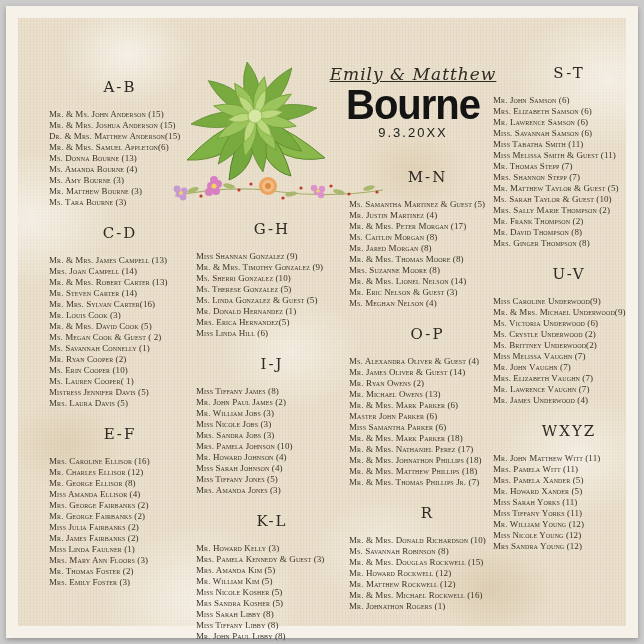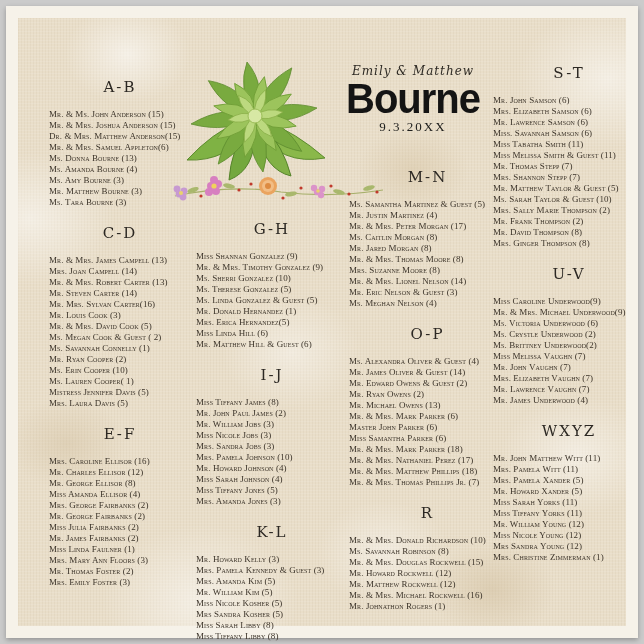--- a/index.html
+++ b/index.html
@@ -37,29 +37,29 @@
   }
 
   
   .masthead { position:absolute; left:151px; top:30px; width:330px; height:150px; }
   .succulent { position:absolute; left:0; top:10px; width:172px; height:126px; }
   .garland   { position:absolute; left:2px; top:122px; width:215px; height:42px; }
 
   .title-block { position:absolute; left:158px; top:16px; width:172px; text-align:center; }
   .couple-names {
     font-family:"DejaVu Serif", serif; font-style:italic;
-    font-size:12px; color:#2e2a24; letter-spacing:1px;
+    font-size:17px; color:#2e2a24; letter-spacing:1px;text-decoration:underline;
   }
   .surname {
     font-family:"Liberation Sans", sans-serif; font-weight:bold;
     font-size:40px; line-height:1.0; color:#141414; letter-spacing:-1px;
     transform:scaleY(1.04);
   }
   .wedding-date {
-    font-family:Liberation Serif, serif;
+    font-family:Liberation Sans, sans-serif;
     font-size:13px; color:#20201e; letter-spacing:2px; margin-top:1px;
   }
 
   
   .col { position:absolute; }
   .col-0 { left:31px;  top:36px;  width:142px;margin-top:24px; }
   .col-1 { left:178px; top:161px; width:152px;margin-top:41px; }
   .col-2 { left:331px; top:150px; width:157px; }
   .col-3 { left:475px; top:46px;  width:152px; }
 
@@ -244,21 +244,20 @@
             <h2 class="sec-head">G-H</h2>
             <ul class="guest-list">
               <li class="guest">Miss Shannan Gonzalez (9)</li>
               <li class="guest">Mr. &amp; Mrs. Timothy Gonzalez (9)</li>
               <li class="guest">Ms. Sherri Gonzalez (10)</li>
               <li class="guest">Ms. Therese Gonzalez (5)</li>
               <li class="guest">Ms. Linda Gonzalez &amp; Guest (5)</li>
               <li class="guest">Mr. Donald Hernandez (1)</li>
               <li class="guest">Mrs. Erica Hernandez(5)</li>
               <li class="guest">Miss Linda Hill (6)</li>
-              <li class="guest">Mr. Matthew Hill &amp; Guest (6)</li>
             </ul>
           </section>
           <section class="section">
             <h2 class="sec-head">I-J</h2>
             <ul class="guest-list">
               <li class="guest">Miss Tiffany James (8)</li>
               <li class="guest">Mr. John Paul James (2)</li>
               <li class="guest">Mr. William Jobs (3)</li>
               <li class="guest">Miss Nicole Jobs (3)</li>
               <li class="guest">Mrs. Sandra Jobs (3)</li>
@@ -299,28 +298,28 @@
               <li class="guest">Mr. &amp; Mrs. Lionel Nelson (14)</li>
               <li class="guest">Mr. Eric Nelson &amp; Guest (3)</li>
               <li class="guest">Ms. Meghan Nelson (4)</li>
             </ul>
           </section>
           <section class="section">
             <h2 class="sec-head">O-P</h2>
             <ul class="guest-list">
               <li class="guest">Ms. Alexandra Oliver &amp; Guest (4)</li>
               <li class="guest">Mr. James Oliver &amp; Guest (14)</li>
-              <li class="guest">Mr. Edward Owens &amp; Guest (2)</li>
               <li class="guest">Mr. Ryan Owens (2)</li>
               <li class="guest">Mr. Michael Owens (13)</li>
               <li class="guest">Mr. &amp; Mrs. Mark Parker (6)</li>
               <li class="guest">Master John Parker (6)</li>
               <li class="guest">Miss Samantha Parker (6)</li>
               <li class="guest">Mr. &amp; Mrs. Mark Parker (18)</li>
               <li class="guest">Mr. &amp; Mrs. Nathaniel Perez (17)</li>
+              <li class="guest">Mr. &amp; Mrs. Johnathon Phillips (18)</li>
               <li class="guest">Mr. &amp; Mrs. Matthew Phillips (18)</li>
               <li class="guest">Mr. &amp; Mrs. Thomas Phillips Jr. (7)</li>
             </ul>
           </section>
           <section class="section">
             <h2 class="sec-head">R</h2>
             <ul class="guest-list">
               <li class="guest">Mr. &amp; Mrs. Donald Richardson (10)</li>
               <li class="guest">Ms. Savannah Robinson (8)</li>
               <li class="guest">Mr. &amp; Mrs. Douglas Rockwell (15)</li>
@@ -371,20 +370,19 @@
             <ul class="guest-list">
               <li class="guest">Mr. John Matthew Witt (11)</li>
               <li class="guest">Mrs. Pamela Witt (11)</li>
               <li class="guest">Mrs. Pamela Xander (5)</li>
               <li class="guest">Mr. Howard Xander (5)</li>
               <li class="guest">Miss Sarah Yorks (11)</li>
               <li class="guest">Miss Tiffany Yorks (11)</li>
               <li class="guest">Mr. William Young (12)</li>
               <li class="guest">Miss Nicole Young (12)</li>
               <li class="guest">Mrs Sandra Young (12)</li>
-              <li class="guest">Mrs. Christine Zimmerman (1)</li>
             </ul>
           </section>
         </div>
 
     </div>
   </div>
 </div>
 
 </body></html>

